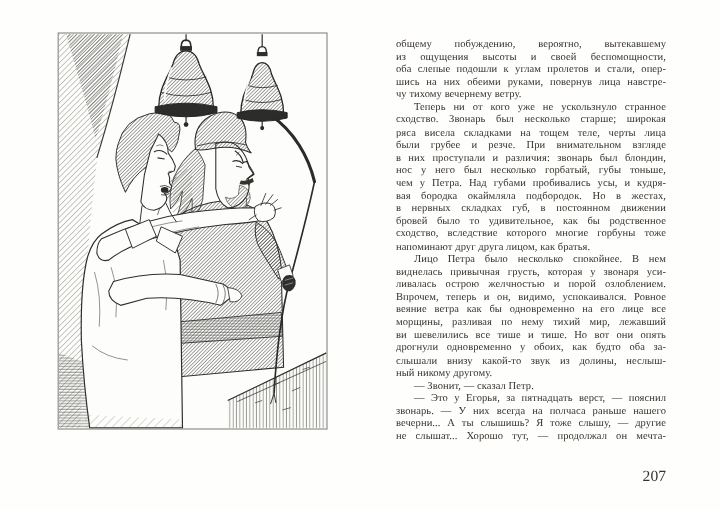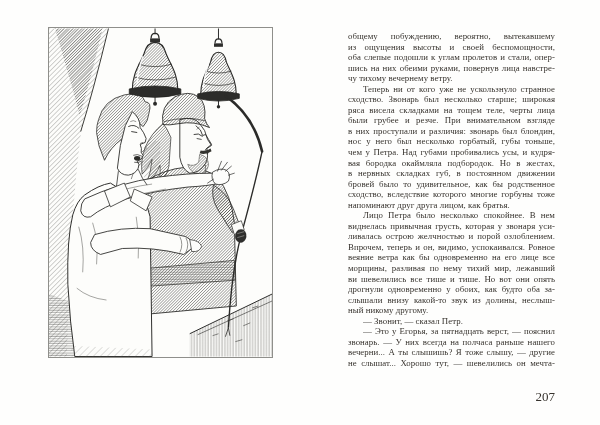--- a/index.html
+++ b/index.html
@@ -20,21 +20,21 @@
     color:#3b3733;letter-spacing:.1px;
   }
   
   .text-column{
     position:absolute;left:330px;top:31px;width:225px;
     font-size:8.8px;line-height:10.55px;letter-spacing:.05px;
     color:#36322d;overflow:hidden;
   }
   .text-column .line{
     text-align:justify;text-align-last:justify;
-    height:10.55px;overflow:hidden;white-space:nowrap;margin-left:18px;
+    height:10.55px;overflow:hidden;white-space:nowrap;
   }
   .text-column .line.indent{padding-left:15px;}
   .text-column .line.end{text-align-last:left;}
   .page-number{
     position:absolute;left:330px;top:389px;width:225px;
     text-align:right;font-size:13px;color:#36322d;
   }
 </style>
 </head>
 <body>
@@ -194,18 +194,18 @@
       <div class="line">веяние ветра как бы одновременно на его лице все</div>
       <div class="line">морщины, разливая по нему тихий мир, лежавший</div>
       <div class="line">ви шевелились все тише и тише. Но вот они опять</div>
       <div class="line">дрогнули одновременно у обоих, как будто оба за-</div>
       <div class="line">слышали внизу какой-то звук из долины, неслыш-</div>
       <div class="line end">ный никому другому.</div>
       <div class="line indent end">— Звонит, — сказал Петр.</div>
       <div class="line indent">— Это у Егорья, за пятнадцать верст, — пояснил</div>
       <div class="line">звонарь. — У них всегда на полчаса раньше нашего</div>
       <div class="line">вечерни... А ты слышишь? Я тоже слышу, — другие</div>
-      <div class="line">не слышат... Хорошо тут, — шевелились он мечта-</div>
+      <div class="line">не слышат... Хорошо тут, — продолжал он мечта-</div>
     </div>
 
   <div class="page-number">207</div>
 
 </div>
 
 </body></html>

